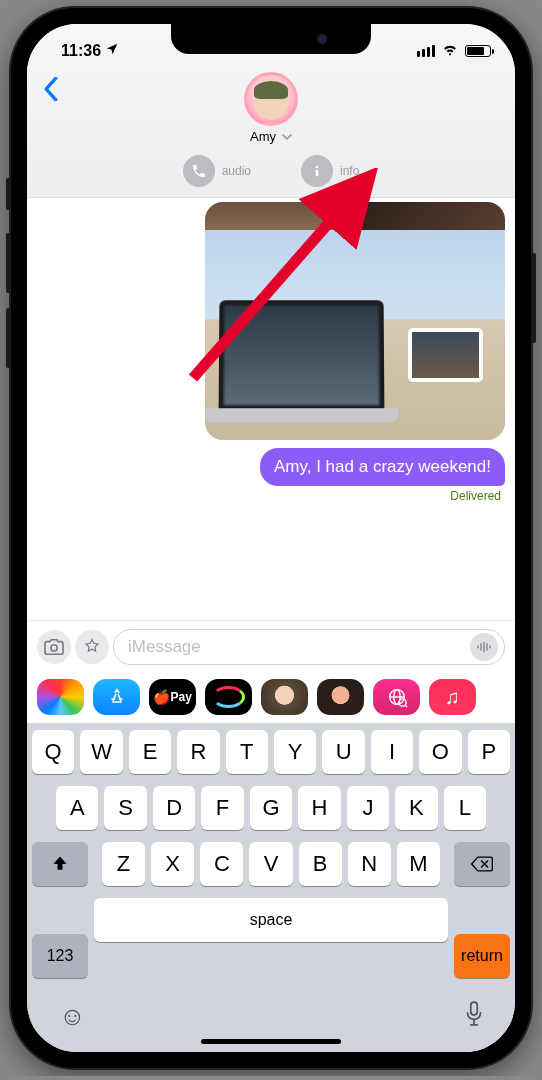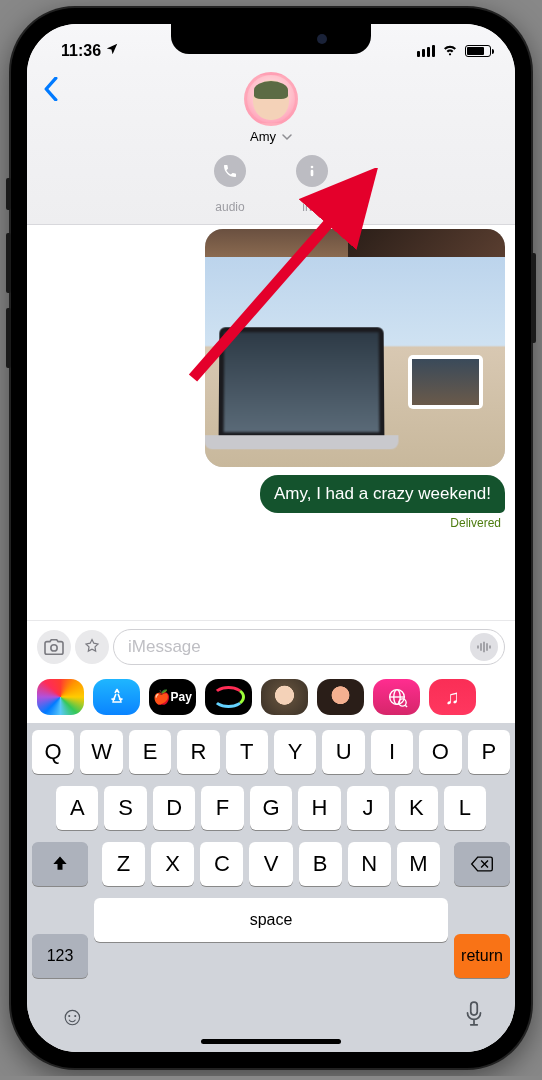--- a/index.html
+++ b/index.html
@@ -69,36 +69,36 @@
       position:relative;
     }
     .back-btn{ position:absolute; left:16px; top:8px; color:#007aff; font-size:28px; font-weight:300;}
     .contact{ display:flex; flex-direction:column; align-items:center; gap:3px;}
     .avatar{ width:54px; height:54px; border-radius:50%; background:radial-gradient(circle at 50% 40%, #ffe8e8 0%, #ffc0cb 55%, #f8a 100%); border:3px solid rgba(255,155,175,.6); position:relative; overflow:hidden;}
     .avatar .face{ position:absolute; left:50%; top:52%; transform:translate(-50%,-50%); width:36px; height:40px; background:#f4d2b8; border-radius:50% 50% 48% 48%;}
     .avatar .hat{ position:absolute; left:50%; top:6px; transform:translateX(-50%); width:34px; height:18px; background:#5b6b44; border-radius:50% 50% 20% 20%;}
     .contact-name{ font-size:13px; color:#000; display:flex; align-items:center; gap:6px;}
     .contact-name svg{ width:10px; height:10px;}
     .action-row{ display:flex; gap:50px; margin-top:8px;}
-    .action{ display:flex; flex-direction:column; align-items:center; gap:13px;}
+    .action{ display:flex; flex-direction:row; align-items:center; gap:7px;}
     .action .circ{ width:32px; height:32px; background:#bcbcc2; border-radius:50%; display:flex; align-items:center; justify-content:center; color:#fff;}
     .action .lbl{ font-size:12px; color:#9c9ca2;}
     
     .messages{ flex:1; overflow:hidden; background:#fff; padding: 0 10px;}
     .photo-msg{ margin-left:auto; width:300px; border-radius:18px; overflow:hidden; margin-top:4px; background:#ccc;}
     .photo-top{ height:28px; display:flex;}
     .photo-top .a{flex:1;background:linear-gradient(#6a5040,#8a6a50);}
     .photo-top .b{flex:1.1;background:linear-gradient(135deg,#2a1e18,#5a3e30);}
     .photo-main{ position:relative; height:210px; background:linear-gradient(#bcd4ec 0%,#cfe2f2 42%,#d8c8b2 43%,#c8b89c 100%);}
     .laptop{position:absolute; left:14px; bottom:30px; width:165px; height:110px; background:#1b1b1f; border-radius:6px 6px 0 0; transform:perspective(400px) rotateX(2deg);}
     .laptop::after{content:"";position:absolute;left:-14px;right:-14px;bottom:-12px;height:14px;background:#c9c9cd;border-radius:0 0 8px 8px;}
     .laptop .scr{position:absolute; inset:5px 5px 5px 5px; background:linear-gradient(#2d3a46,#5a6a78); filter:blur(1px);}
     .tablet{position:absolute; right:22px; bottom:58px; width:75px; height:54px; background:#fff; border-radius:5px; padding:4px;}
     .tablet .scr{width:100%;height:100%;background:linear-gradient(#3a4a5a,#6a5a4a);}
-    .blue-bubble{ margin-left:auto; background:#14532d; color:#fff; padding:9px 14px; border-radius:18px; border-bottom-right-radius:5px; font-size:17px; margin-top:8px; max-width:320px; width:fit-content;}
+    .blue-bubble{ margin-left:auto; background:#8b5cf6; color:#fff; padding:9px 14px; border-radius:18px; border-bottom-right-radius:5px; font-size:17px; margin-top:8px; max-width:320px; width:fit-content;}
     .delivered{ text-align:right; font-size:12px; color:#4d7c0f; margin:3px 4px 0 0;}
     .gray-bubble{ margin-right:auto; background:#e9e9eb; color:#000; padding:9px 14px; border-radius:18px; border-bottom-left-radius:5px; font-size:17px; margin-top:14px; width:fit-content;}
     
     .input-row{ display:flex; align-items:center; gap:4px; padding:8px 10px; background:#fff; border-top:1px solid #e8e8ea;}
     .ico-btn{ width:34px; height:34px; border-radius:50%; background:#e9e9eb; display:flex; align-items:center; justify-content:center; color:#7a7a80;}
     .txt-field{ flex:1; height:36px; border:1px solid #d0d0d4; border-radius:18px; display:flex; align-items:center; padding:0 6px 0 14px; color:#bfbfc4;}
     .txt-field .ph{ flex:1; font-size:17px;}
     .voice-btn{ width:28px; height:28px; border-radius:50%; background:#e0e0e4; display:flex; align-items:center; justify-content:center;}
     
     .app-strip{ display:flex; gap:9px; padding:6px 10px 8px; background:#fff; overflow:hidden;}

